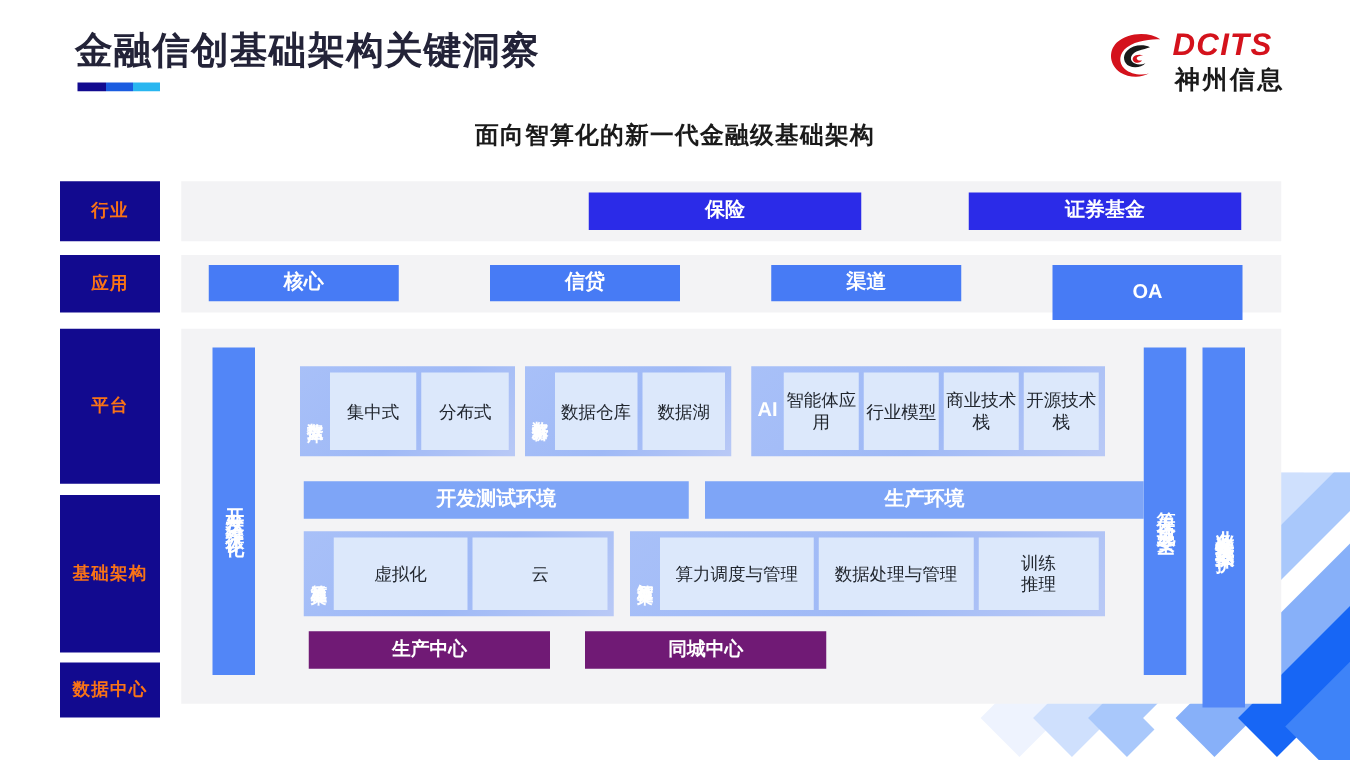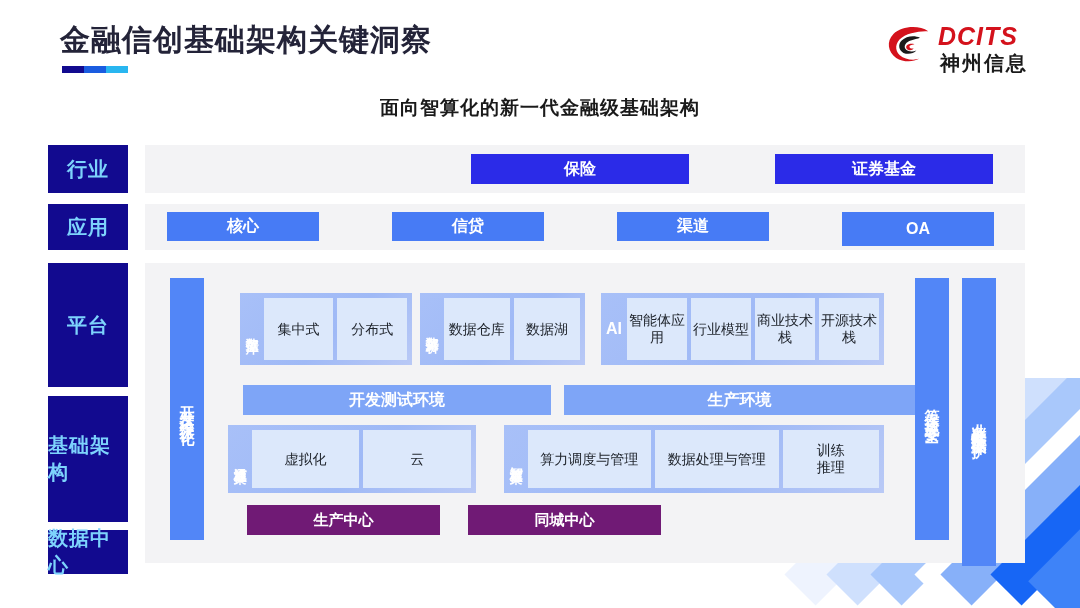--- a/index.html
+++ b/index.html
@@ -55,22 +55,22 @@
 
   
   .chip {
     display: flex; align-items: center; justify-content: center;
     text-align: center; color: #ffffff; font-weight: bold;
     position: absolute; line-height: 1.15;
   }
 
   
   .stage-label {
-    position: absolute; background: #120a8f; color: #7dd3fc;
-    font-size: 20px; font-weight: bold;
+    position: absolute; background: #120a8f; color: #f97316;
+    font-size: 14px; font-weight: bold;
     display: flex; align-items: center; justify-content: center;
     letter-spacing: 1px;
   }
 
   
   .panel { position: absolute; background: #f3f3f5; }
 
   
   .chip-industry { background: #2b2be8; font-size: 16px; }
   
@@ -151,21 +151,21 @@
   <div class="stage-label" style="left:48px; top:530px; width:80px; height:44px;">数据中心</div>
 
   <div class="panel" style="left:145px; top:145px; width:880px; height:48px;"></div>
   <div class="chip chip-industry" style="left:471px; top:154px; width:218px; height:30px;">保险</div>
   <div class="chip chip-industry" style="left:775px; top:154px; width:218px; height:30px;">证券基金</div>
 
   <div class="panel" style="left:145px; top:204px; width:880px; height:46px;"></div>
   <div class="chip chip-app" style="left:167px; top:212px; width:152px; height:29px;">核心</div>
   <div class="chip chip-app" style="left:392px; top:212px; width:152px; height:29px;">信贷</div>
   <div class="chip chip-app" style="left:617px; top:212px; width:152px; height:29px;">渠道</div>
-  <div class="chip chip-app" style="left:842px; top:212px; width:152px; height:34px;">OA</div>
+  <div class="chip chip-app" style="left:842px; top:212px; width:152px; height:44px;">OA</div>
 
   <div class="panel" style="left:145px; top:263px; width:880px; height:300px;"></div>
 
   <div class="vbar" style="left:170px; top:278px; width:34px; height:262px;">开发运维一体化</div>
   <div class="vbar" style="left:915px; top:278px; width:34px; height:262px;">等保合规安全</div>
   <div class="vbar" style="left:962px; top:278px; width:34px; height:288px; letter-spacing:2px;">业务连续性及数据保护</div>
 
   <div class="group" style="left:240px; top:293px; width:172px; height:72px;">
     <div class="group-label">数据库</div>
     <div class="group-body">
@@ -196,21 +196,21 @@
       <div class="group-col">
         <div class="sub-chip">商业技术栈</div>
         <div class="sub-chip">开源技术栈</div>
       </div>
     </div>
   </div>
 
   <div class="chip chip-env" style="left:243px; top:385px; width:308px; height:30px;">开发测试环境</div>
   <div class="chip chip-env" style="left:564px; top:385px; width:351px; height:30px;">生产环境</div>
 
-  <div class="group" style="left:228px; top:425px; width:248px; height:68px;">
+  <div class="group" style="left:243px; top:425px; width:248px; height:68px;">
     <div class="group-label">通算框架</div>
     <div class="group-body">
       <div class="group-col">
         <div class="sub-chip">虚拟化</div>
         <div class="sub-chip">云</div>
       </div>
     </div>
   </div>
 
   <div class="group" style="left:504px; top:425px; width:380px; height:68px;">

